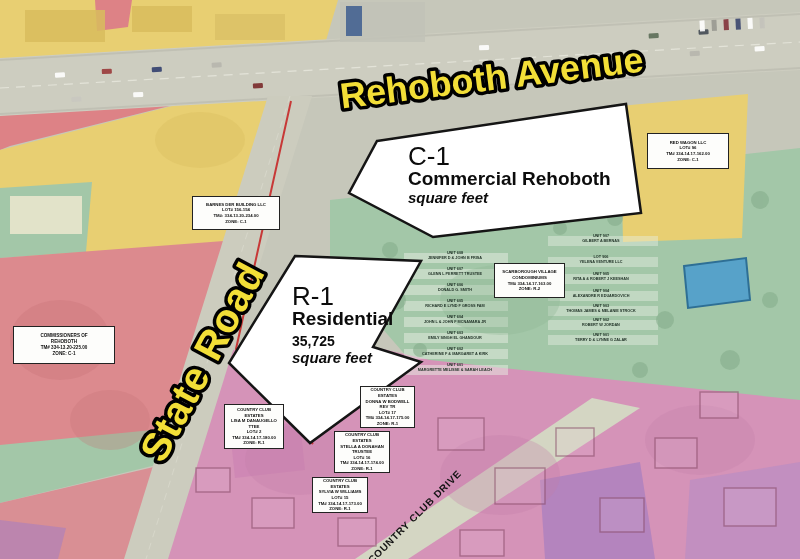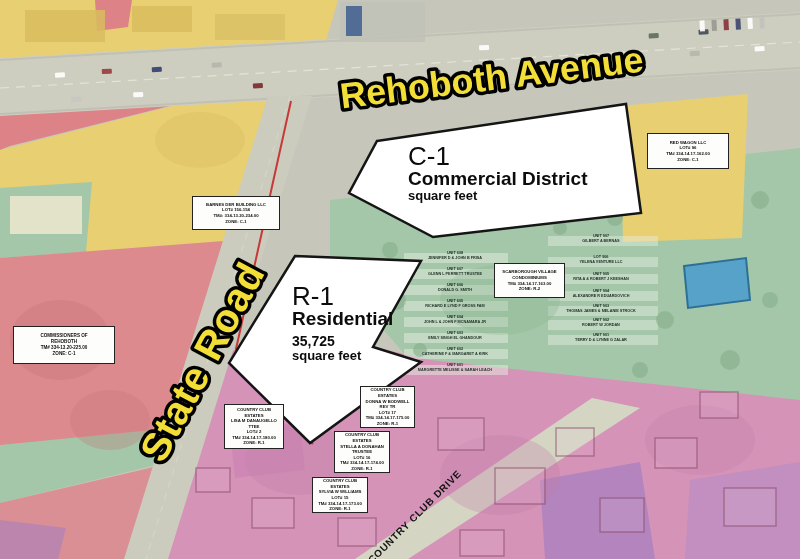--- a/index.html
+++ b/index.html
@@ -22,21 +22,21 @@
     padding:1px;box-sizing:border-box;z-index:6;
   }
   .unit-label{
     position:absolute;color:#1d2f24;font-weight:bold;font-size:3.8px;line-height:1.35;
     text-align:center;white-space:pre-line;width:110px;transform:translateX(-50%);z-index:5;
   }
   .district-label{position:absolute;color:#0c0c0c;z-index:7;}
   .d-code{font-size:26px;font-weight:normal;line-height:1;}
   .d-name{font-size:19px;font-weight:bold;line-height:1.03;}
   .d-area{font-size:14px;font-weight:bold;line-height:1.15;margin-top:4px;}
-  .d-unit{font-size:13px;font-weight:bold;line-height:1.15;}
+  .d-unit{font-size:15px;font-weight:bold;line-height:1.15;font-style:italic;}
 </style>
 </head>
 <body>
 
 <div class="stage">
   <svg class="map" width="800" height="559" viewBox="0 0 800 559" xmlns="http://www.w3.org/2000/svg">
 
     <g>
       <rect x="0" y="0" width="800" height="559" fill="#c6c7ba"></rect>
 
@@ -170,21 +170,21 @@
     <polygon points="377,141 626,104 641,213 433,237 349,193" fill="#ffffff" stroke="#151515" stroke-width="2.5"></polygon>
     <polygon points="295,256 421,261 373,347 421,362 310,443 229,363" fill="#ffffff" stroke="#151515" stroke-width="2.5"></polygon>
 
     <text class="road-title" x="492" y="90" font-size="36" stroke-width="7" text-anchor="middle" transform="rotate(-7 492 80)">Rehoboth Avenue</text>
     <text class="road-title" x="203" y="375" font-size="40" stroke-width="7" letter-spacing="1" text-anchor="middle" transform="rotate(-62 203 362)">State Road</text>
     <text class="cc-drive-title" x="415" y="520" font-size="10" letter-spacing="0.8" text-anchor="middle" transform="rotate(-45 415 517)">COUNTRY CLUB DRIVE</text>
   </svg>
 
   <div class="district-label" style="left:408px;top:143px;">
     <div class="d-code">C-1</div>
-    <div class="d-name">Commercial District</div>
+    <div class="d-name">Commercial Rehoboth</div>
     <div class="d-unit">square feet</div>
   </div>
   <div class="district-label" style="left:292px;top:283px;">
     <div class="d-code">R-1</div>
     <div class="d-name">Residential</div>
     <div class="d-area">35,725</div>
     <div class="d-unit">square feet</div>
   </div>
 
   <div class="info-box" style="left:192px;top:196px;width:88px;height:34px;">BARNES DER BUILDING LLC

